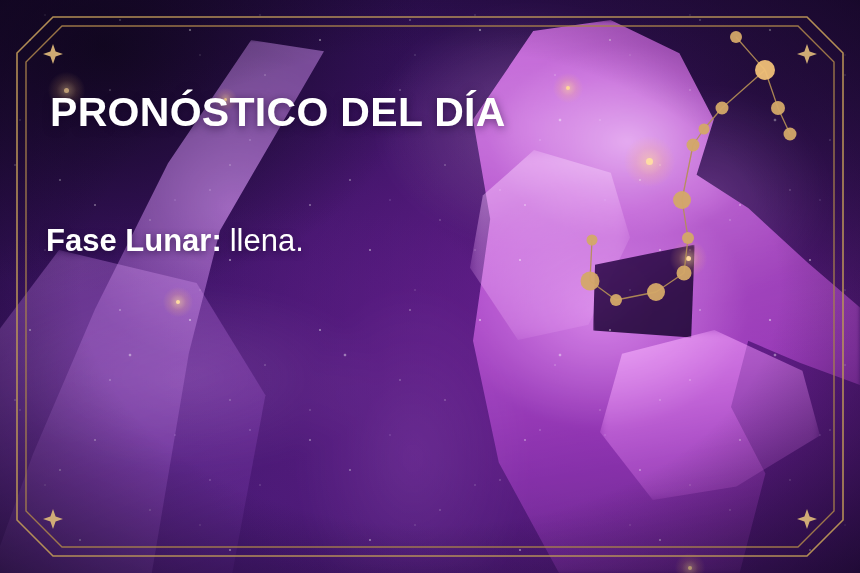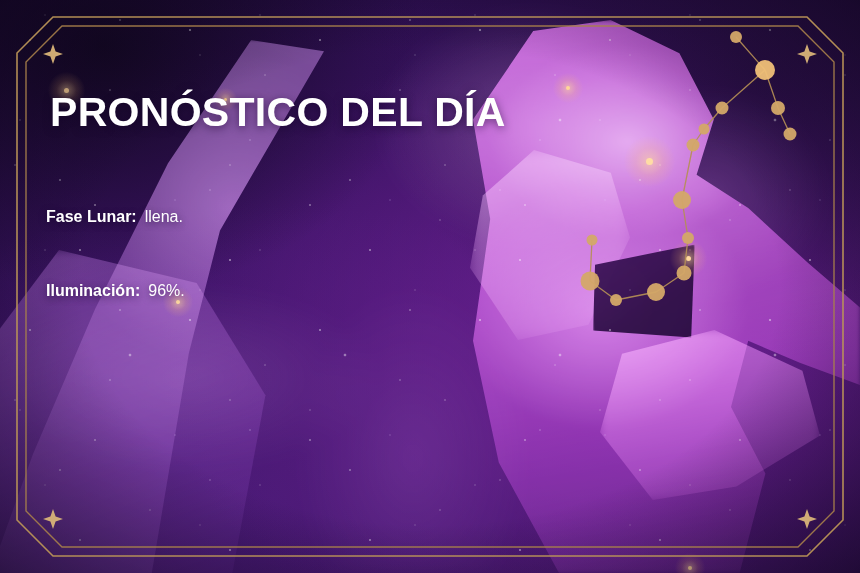--- a/index.html
+++ b/index.html
@@ -161,23 +161,24 @@
   #page-title{
     position:absolute;left:46px;top:92px;
     font-size:41px;font-weight:bold;color:#ffffff;
     letter-spacing:.3px;line-height:1;
     text-shadow:0 2px 8px rgba(20,4,40,.55);
     white-space:nowrap;
   }
 
   .info-row{
     position:absolute;left:42px;
-    font-size:16px;color:#ffffff;white-space:nowrap;
+    font-size:31px;color:#ffffff;white-space:nowrap;
     text-shadow:0 2px 7px rgba(20,4,40,.55);
     line-height:1;
+    margin-top:16px;
   }
   #row-fase{top:209px;}
   #row-ilum{top:283px;}
   #row-signo{top:364px;}
 
   .lbl{font-weight:bold;}
   .val{font-weight:normal;}
   .gap{display:inline-block;width:8px;}
 </style>
 </head>
@@ -261,19 +262,16 @@
   </div>
 
   <div id="content">
 
     <div id="page-title">PRONÓSTICO DEL DÍA</div>
 
     <div class="info-row" id="row-fase">
       <span class="lbl">Fase Lunar:</span><span class="gap"></span><span class="val">llena.</span>
     </div>
 
-    <div class="info-row" id="row-ilum">
-      <span class="lbl">Iluminación:</span><span class="gap"></span><span class="val">96%.</span>
-    </div>
 
 
   </div>
 </div>
 
 </body></html>

